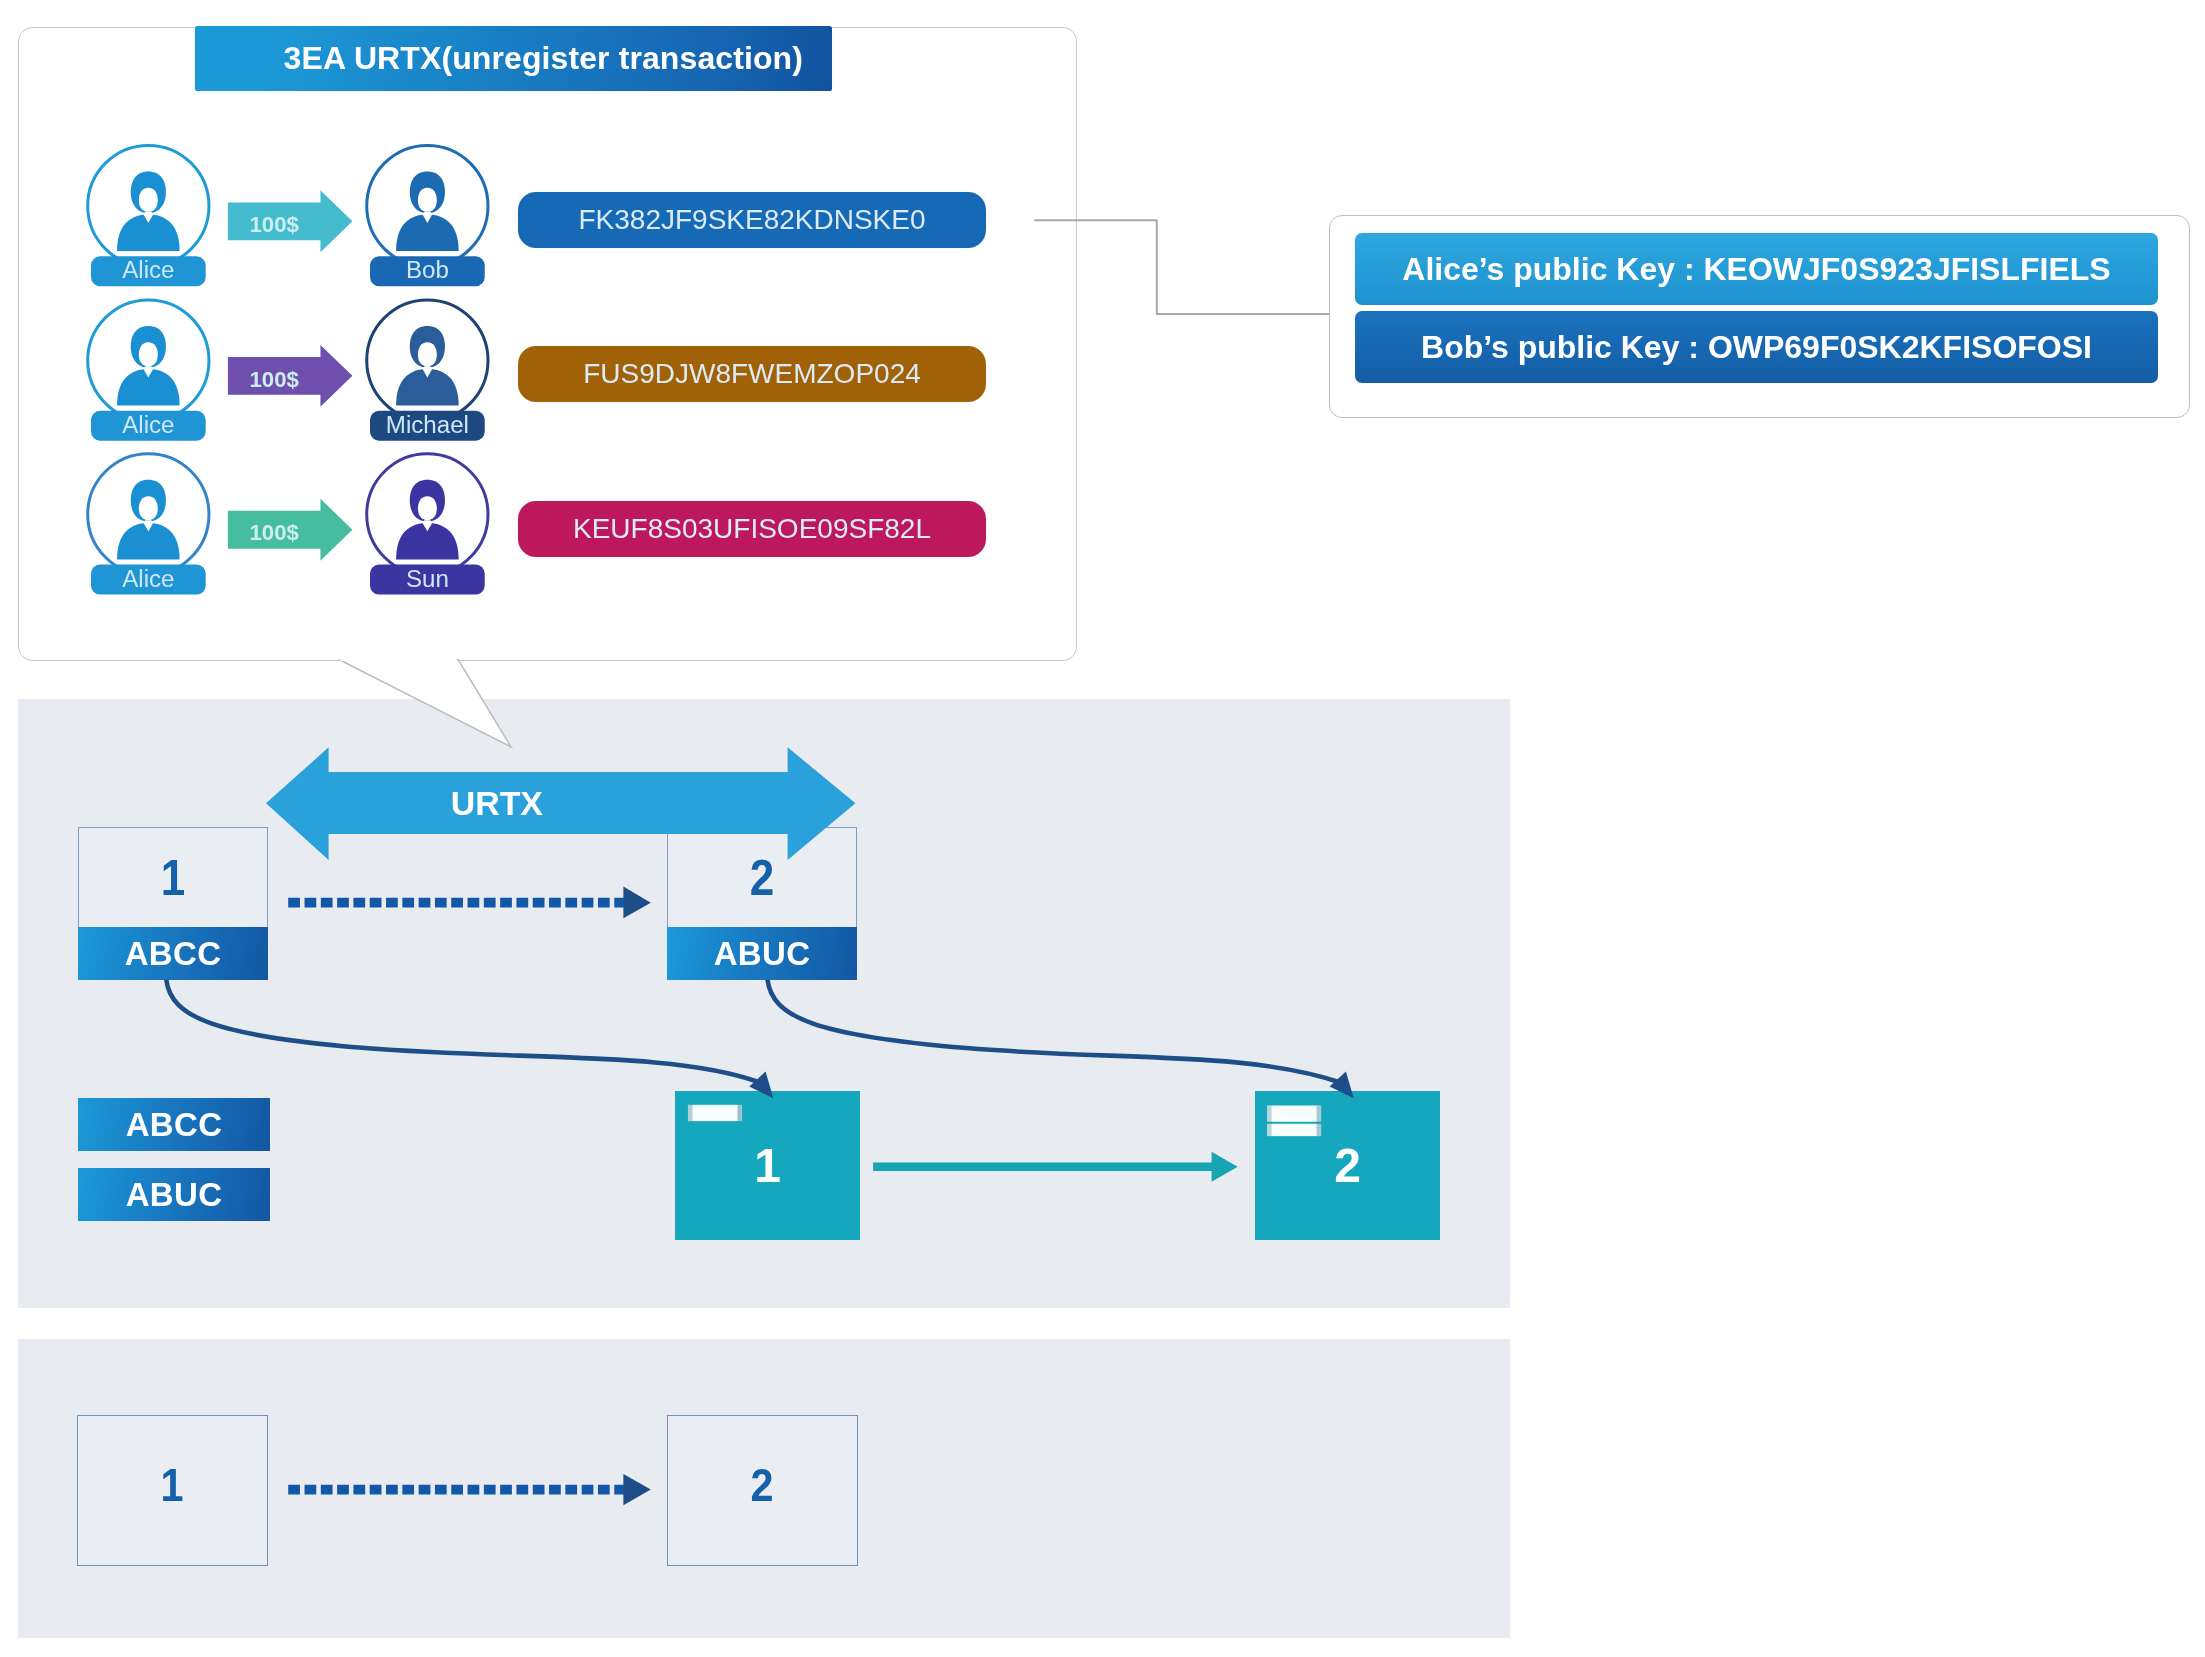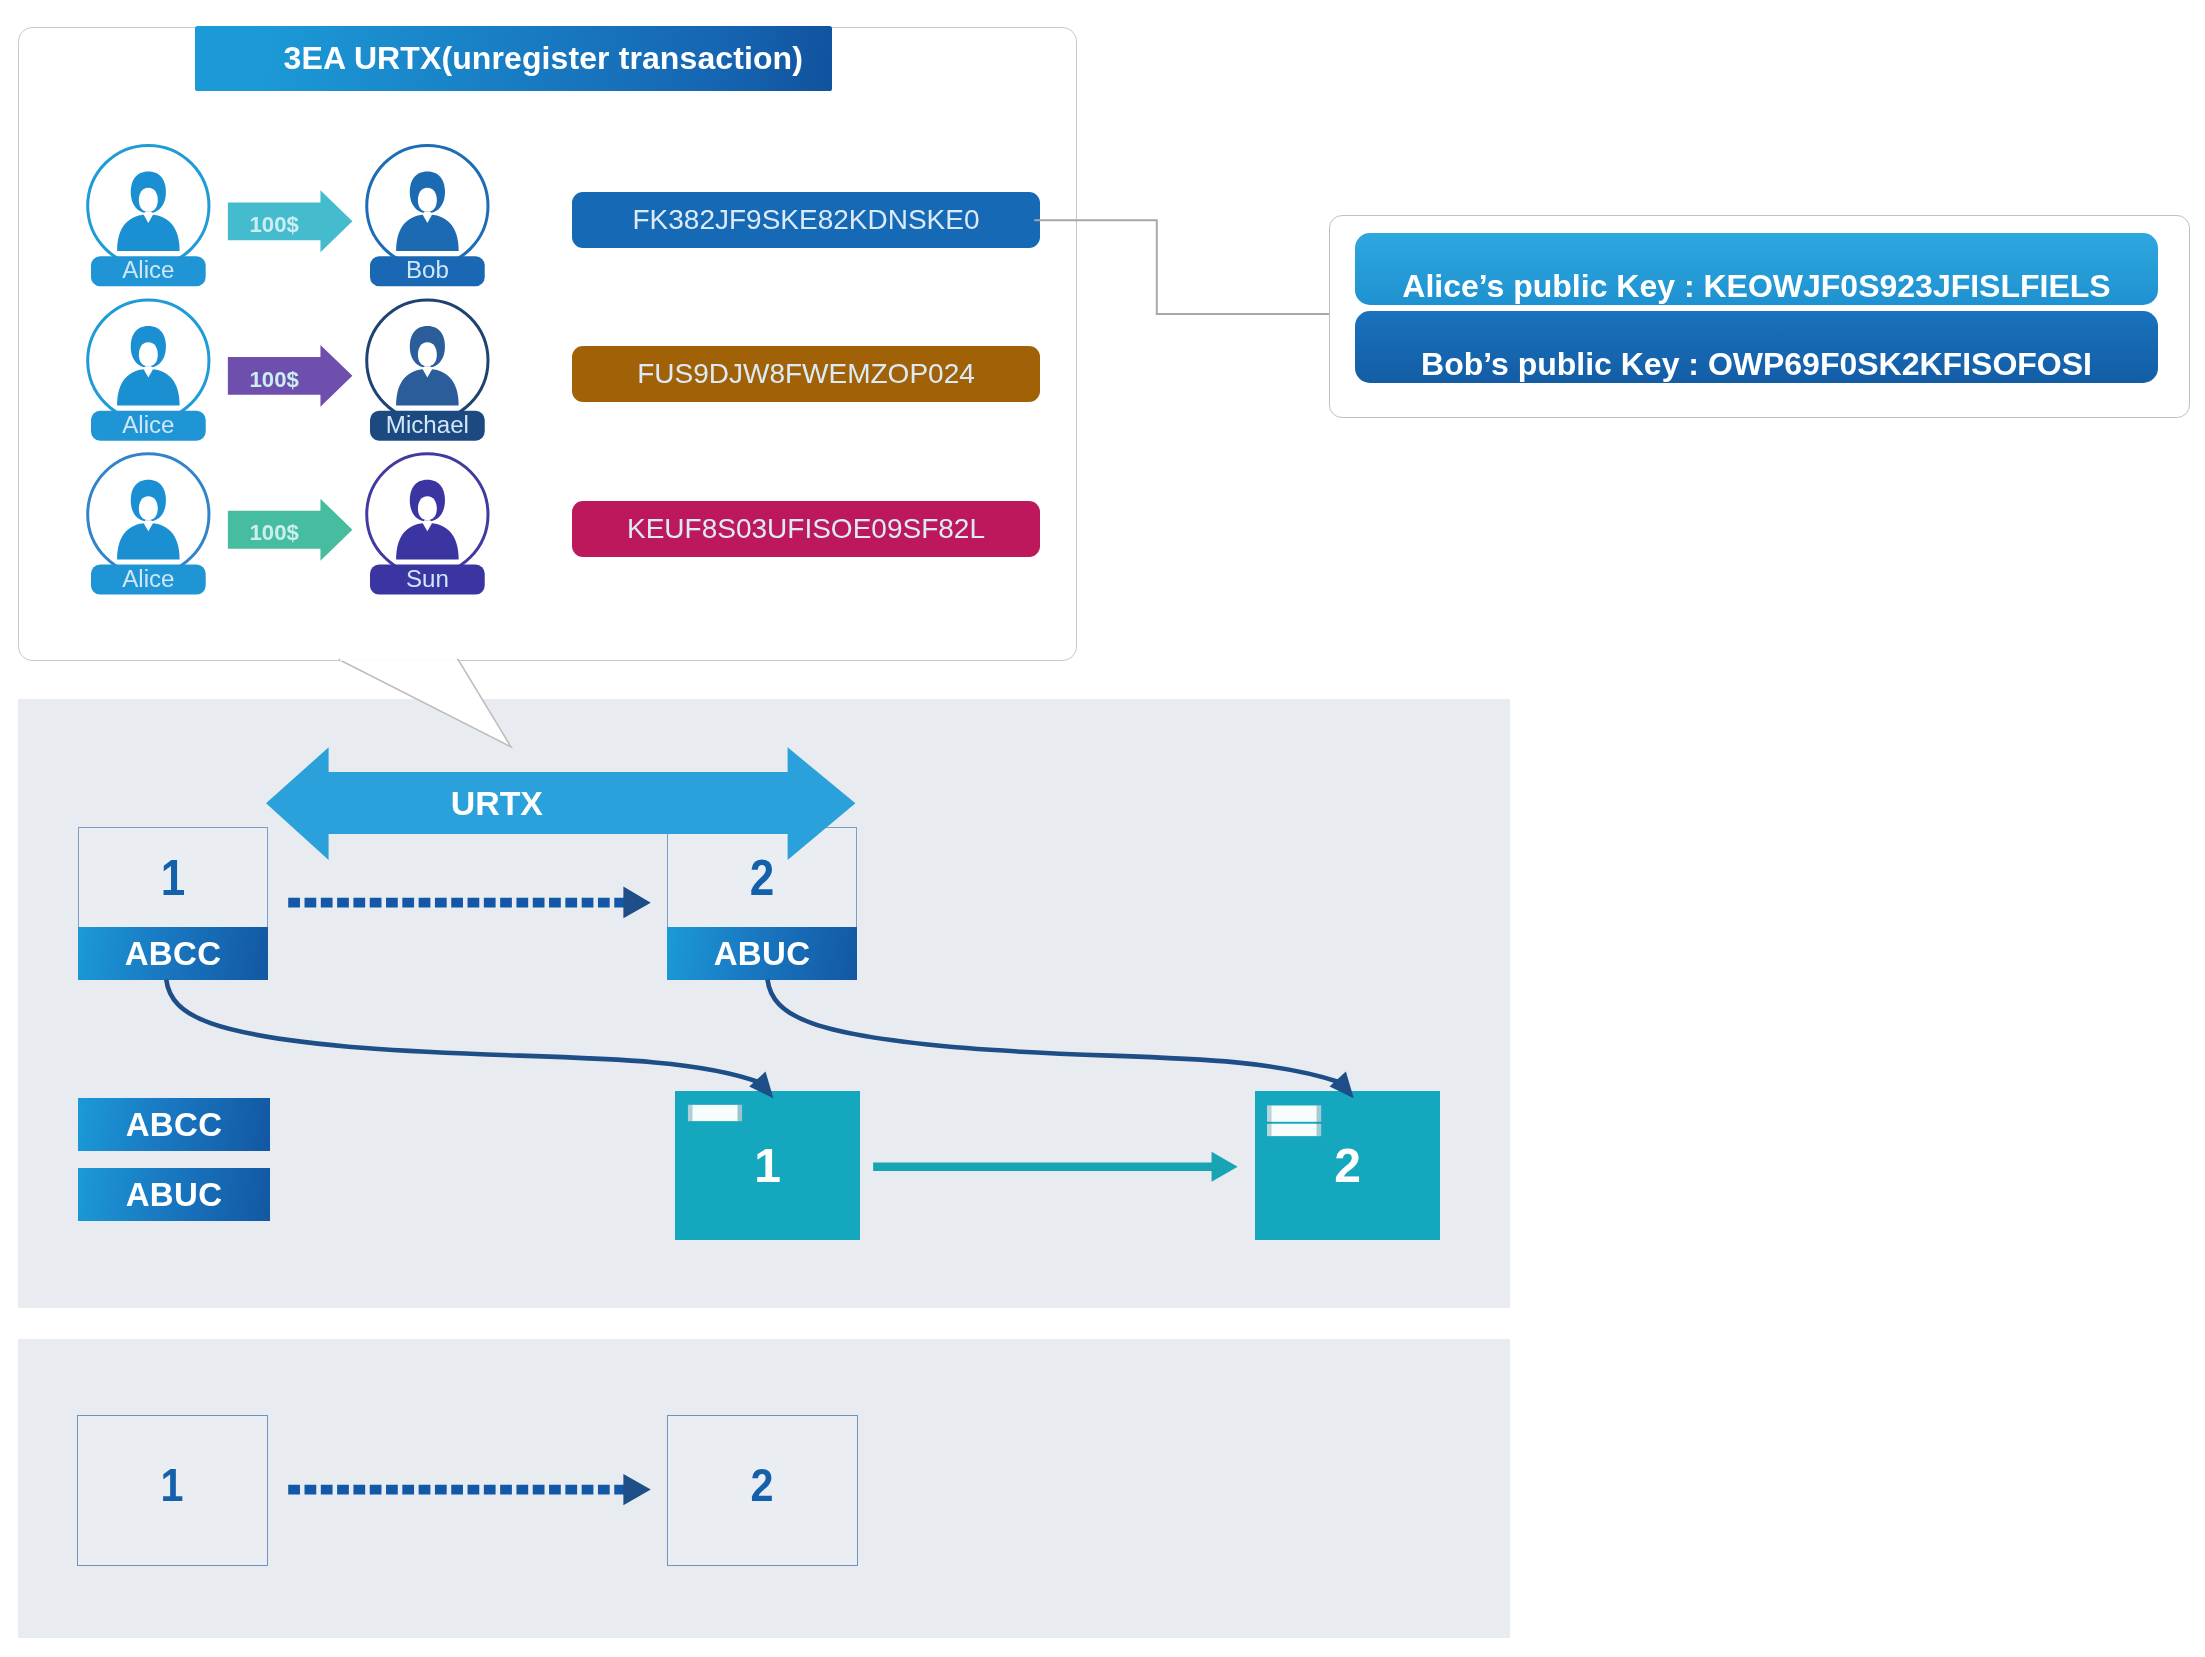--- a/index.html
+++ b/index.html
@@ -12,31 +12,31 @@
   #tx-card{left:17.6px;top:27px;width:1059px;height:634px;
            background:#ffffff;border:1.3px solid #c9c9c9;border-radius:14.3px;box-sizing:border-box;}
 
   
   #title-banner{left:195px;top:26px;width:637px;height:65px;border-radius:2.6px;
       background:linear-gradient(97deg,#1c9ad8 0%,#1c9ad8 10%,#1665b2 82%,#11529d 100%);
       color:#ffffff;font-size:32px;font-weight:bold;letter-spacing:0.1px;
       justify-content:flex-end;padding-right:29px;box-sizing:border-box;}
 
   
-  .hashpill{width:468px;height:56px;border-radius:11px;
-            font-size:28px;font-weight:400;letter-spacing:0px;left:572px;color:#dceaf7;}
+  .hashpill{width:468px;height:56px;border-radius:18px;
+            font-size:28px;font-weight:400;letter-spacing:0px;left:518px;color:#dceaf7;}
   #hash0{top:192px;background:#1569b5;}
   #hash1{top:346px;background:#a16207;}
   #hash2{top:501px;background:#be185d;}
 
   
   #pk-card{left:1329px;top:215px;width:861px;height:203px;background:#fff;
      border:1.6px solid #c0c0c0;border-radius:13px;box-sizing:border-box;}
-  .pkpill{left:1355px;width:803px;height:72px;border-radius:15px;color:#ffffff;
-          font-size:32px;font-weight:bold;letter-spacing:0px;align-items:flex-end;}
+  .pkpill{left:1355px;width:803px;height:72px;border-radius:7px;color:#ffffff;
+          font-size:32px;font-weight:bold;letter-spacing:0px;}
   #pk0{top:233px;background:linear-gradient(180deg,#2fa7df 0%,#1e92d0 100%);}
   #pk1{top:311px;background:linear-gradient(180deg,#1a72bd 0%,#135da5 100%);}
 
   
   .panel{left:17.6px;width:1492px;background:#e8ecf0;}
   #panel-mid{top:699px;height:609px;}
   #panel-bot{top:1339px;height:299px;}
 
   
   .blockbox{width:190px;}

